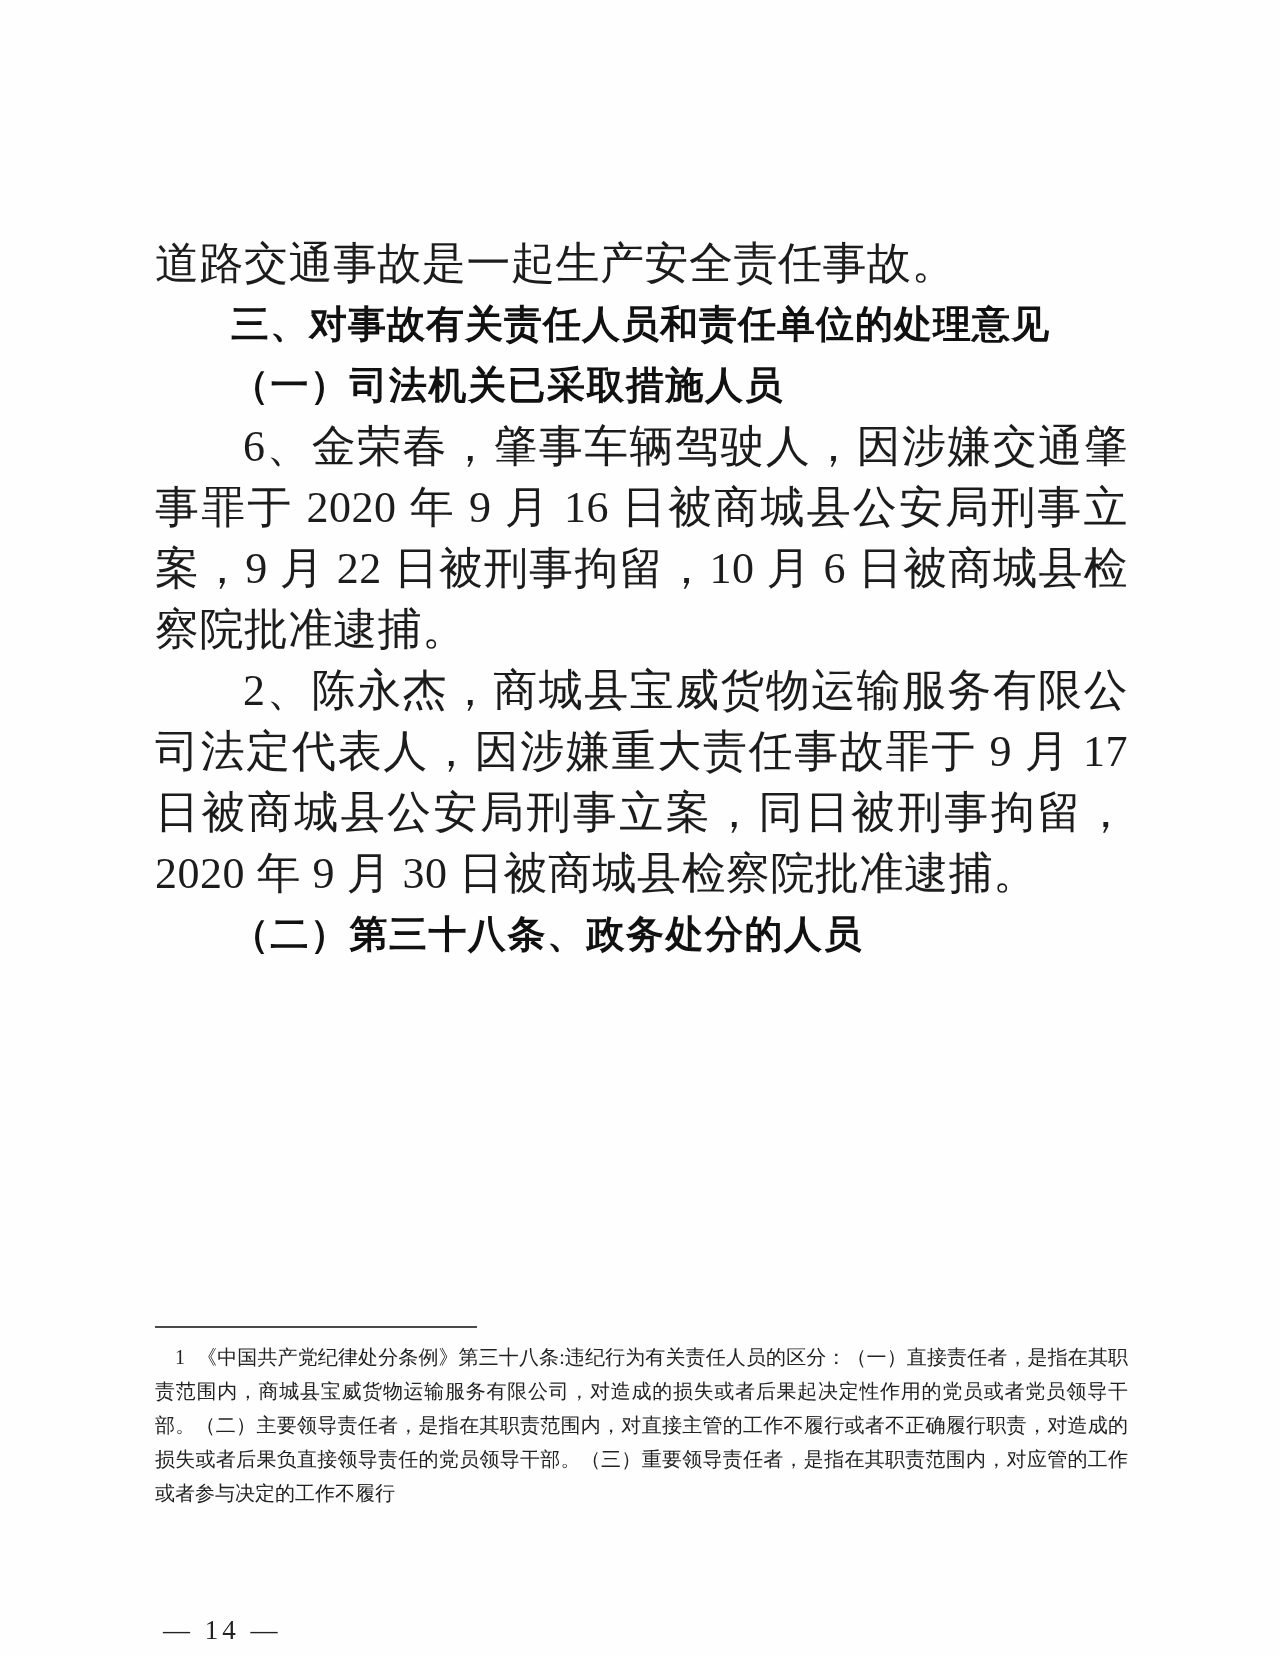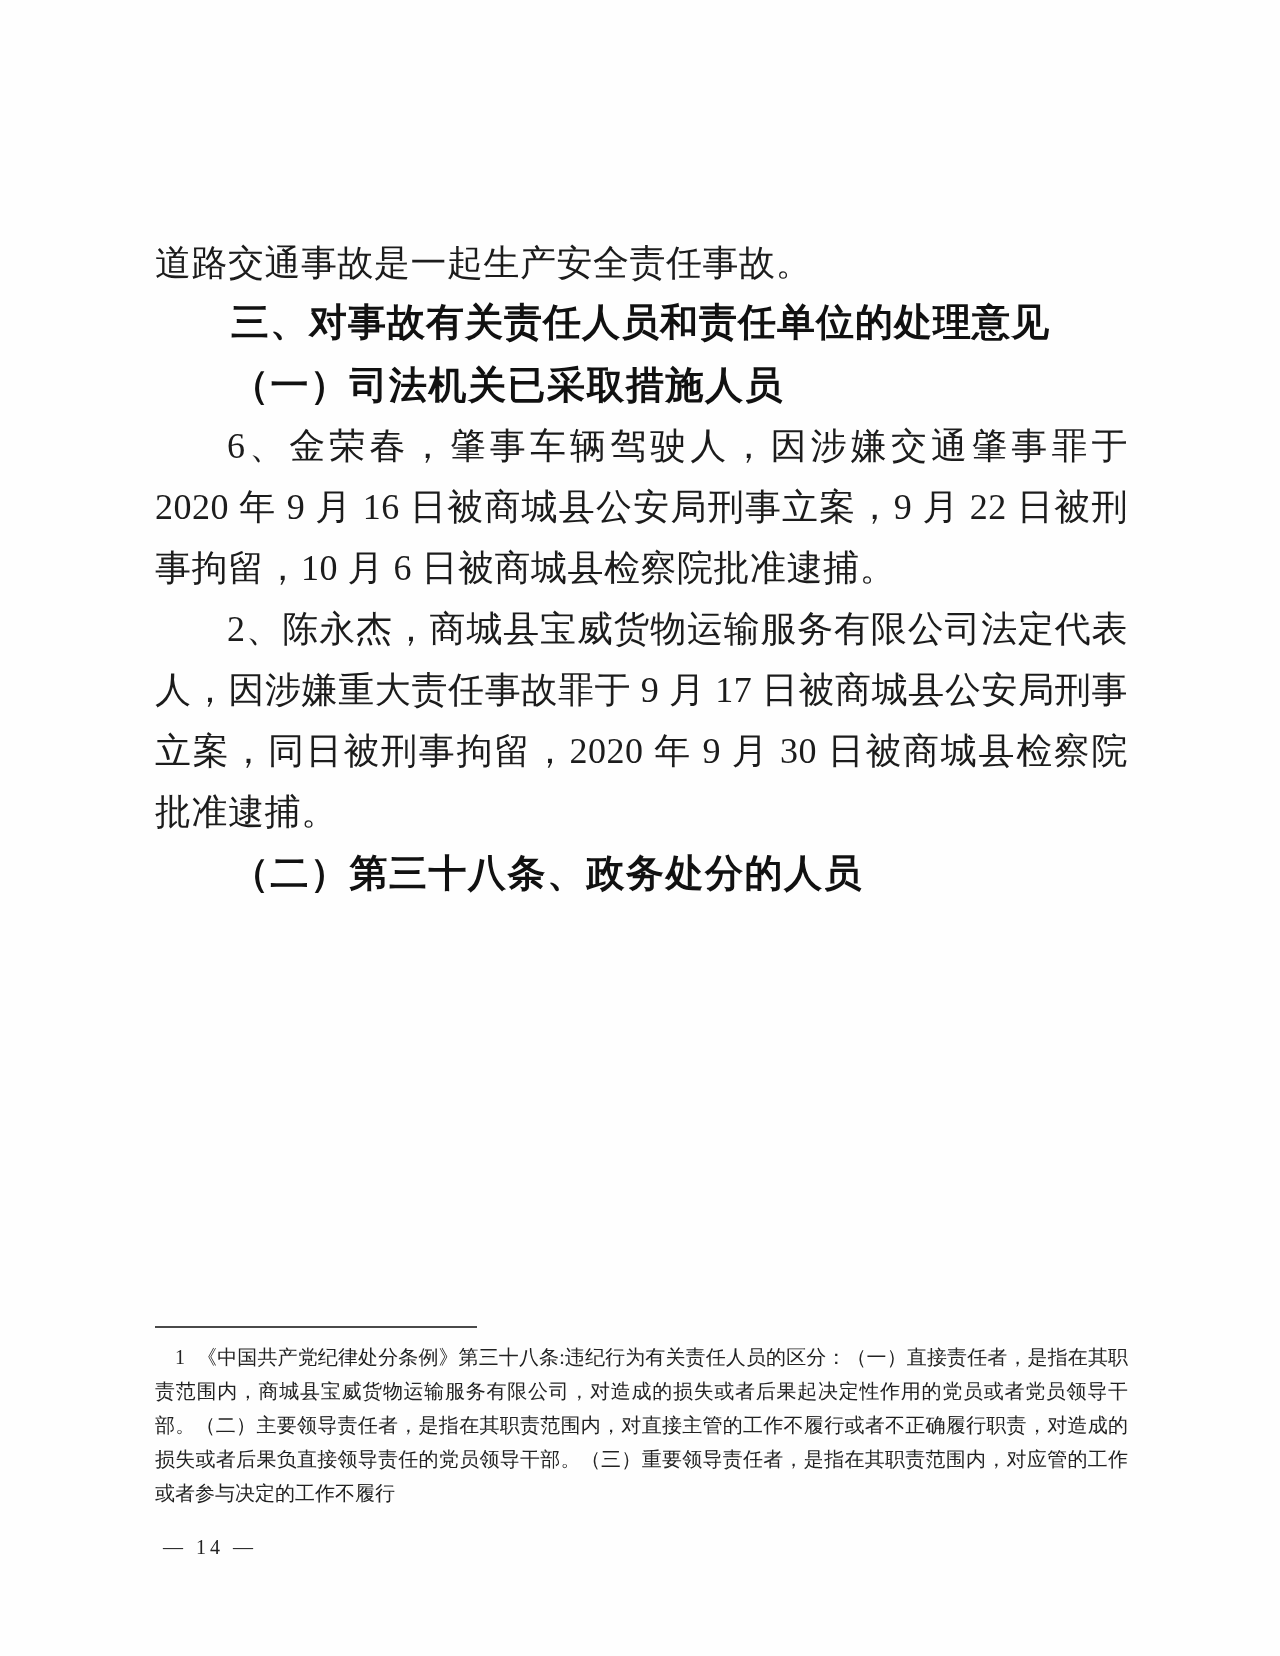--- a/index.html
+++ b/index.html
@@ -13,30 +13,30 @@
     color: #1c1c1c;
   }
   .content {
     position: absolute;
     left: 155px;
     top: 233px;
     width: 973px;
   }
   .content p {
     margin: 0;
-    font-size: 36px;
+    font-size: 44px;
     line-height: 61px;
     text-align: justify;
     text-justify: inter-character;
     text-indent: 2em;
     letter-spacing: 0.5px;
   }
   .content p.pt-body-noindent { text-indent: 0; }
   .content p.pt-heading1 {
-    font-family: Liberation Mono, monospace;
+    font-family: Liberation Sans, sans-serif;
     font-weight: bold;
     font-size: 38px;
     letter-spacing: 1px;
     color: #111;
   }
   .content p.pt-heading2 {
     font-weight: bold;
     font-size: 38px;
     letter-spacing: 1.5px;
     color: #111;
@@ -59,22 +59,22 @@
     line-height: 34px;
     text-align: justify;
     text-justify: inter-character;
     text-indent: 1em;
     color: #222;
   }
   .footnote-area .fn-marker { margin-right: 12px; }
   .page-number {
     position: absolute;
     left: 163px;
-    top: 1536px;
-    font-size: 20px;
+    top: 1615px;
+    font-size: 27px;
     letter-spacing: 4px;
     color: #222;
     font-family: "Liberation Serif", serif;
   }
 </style>
 </head>
 <body>
 
 <div class="page">
 

